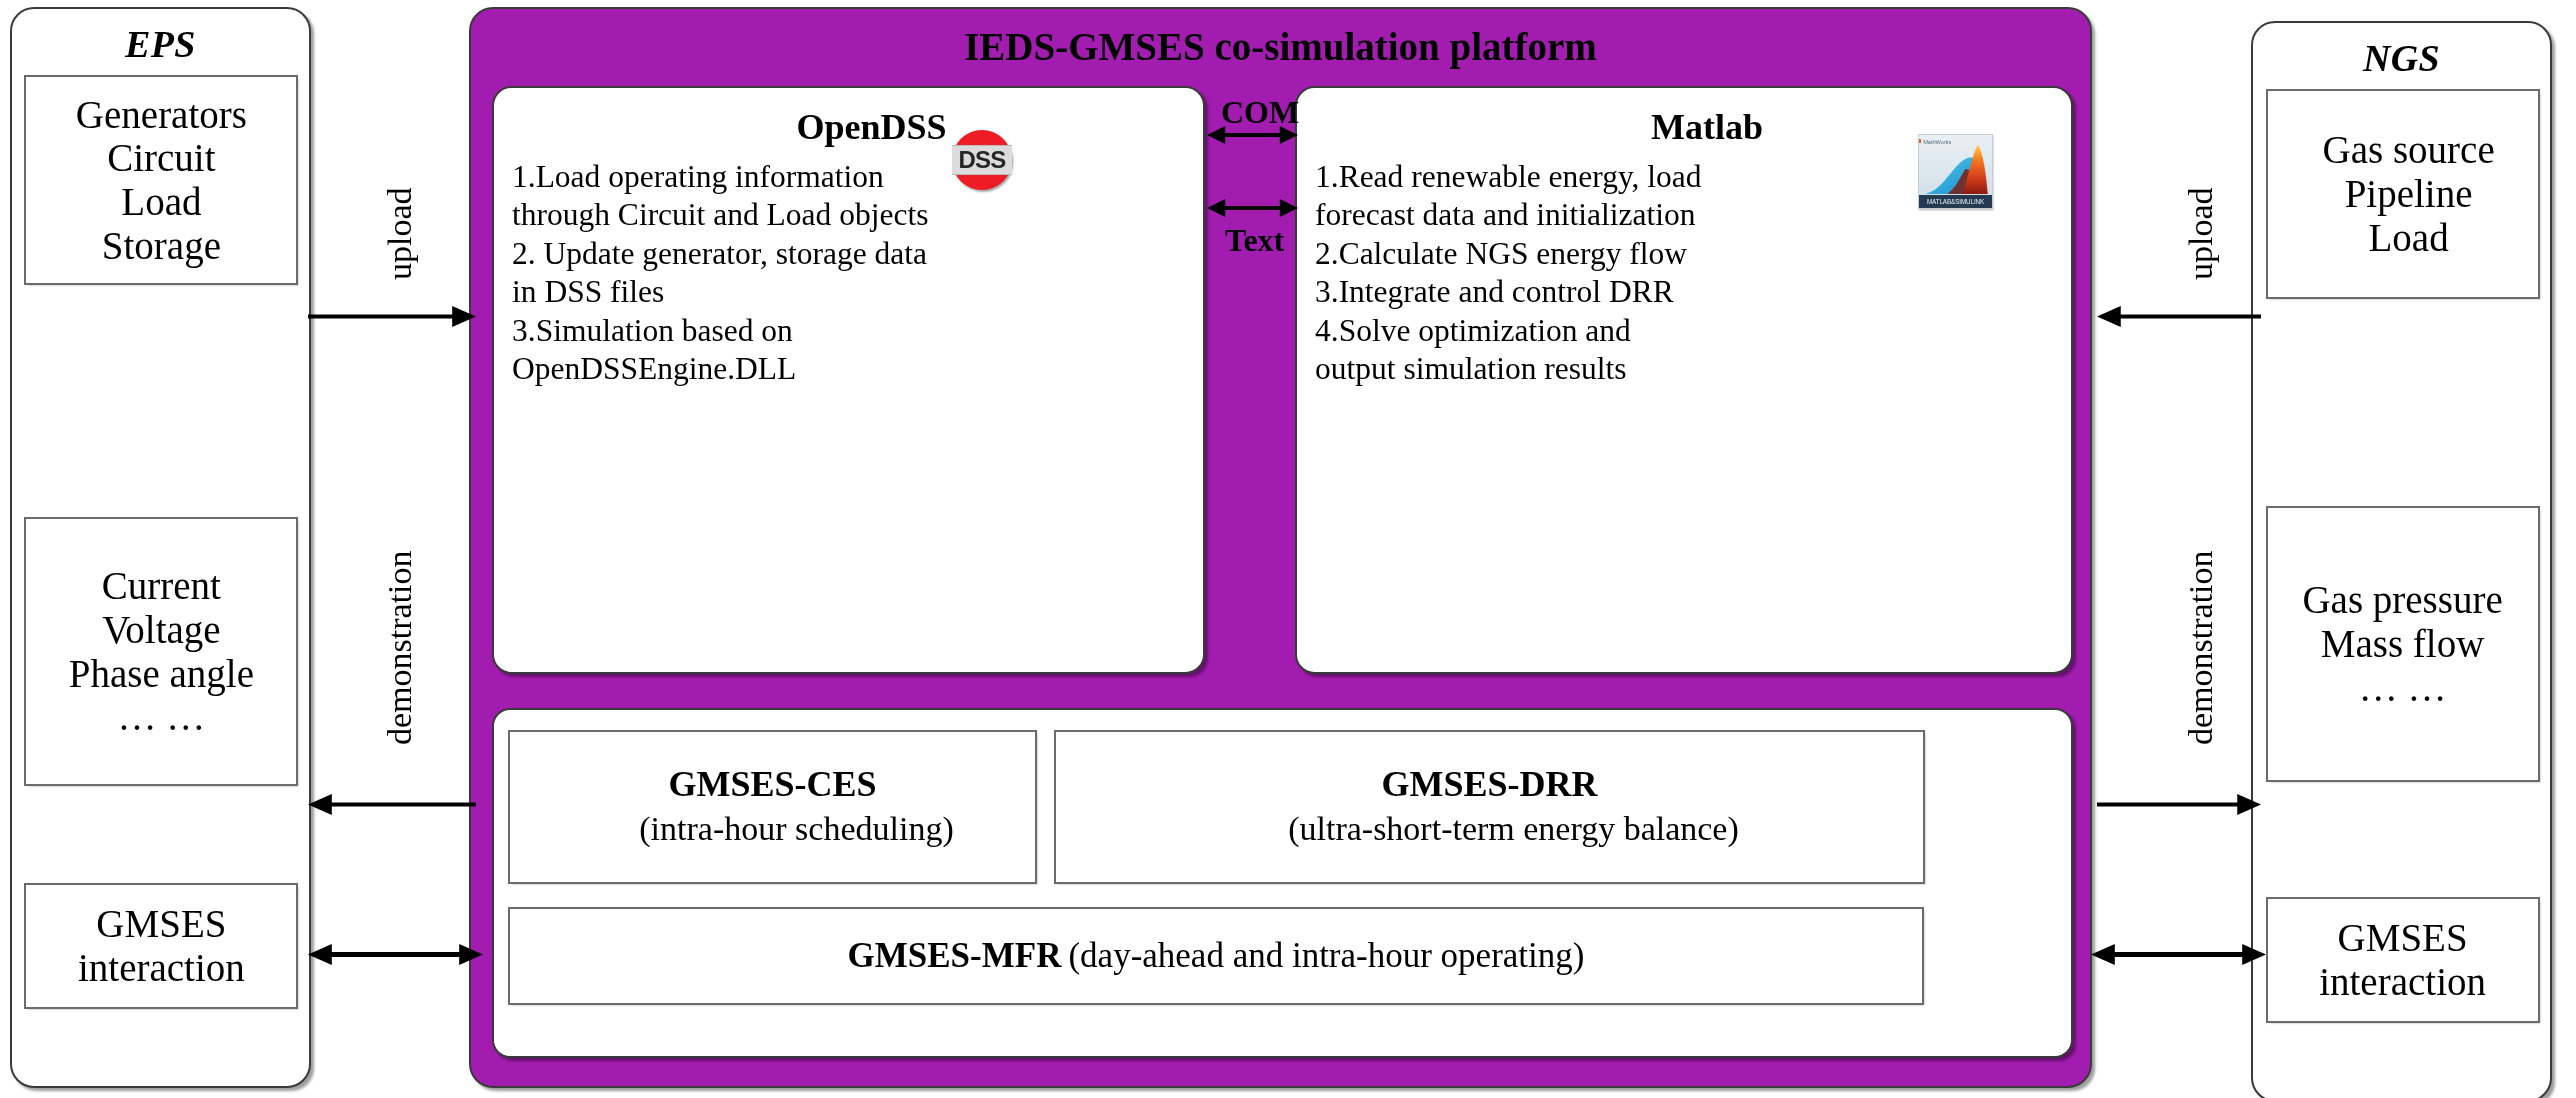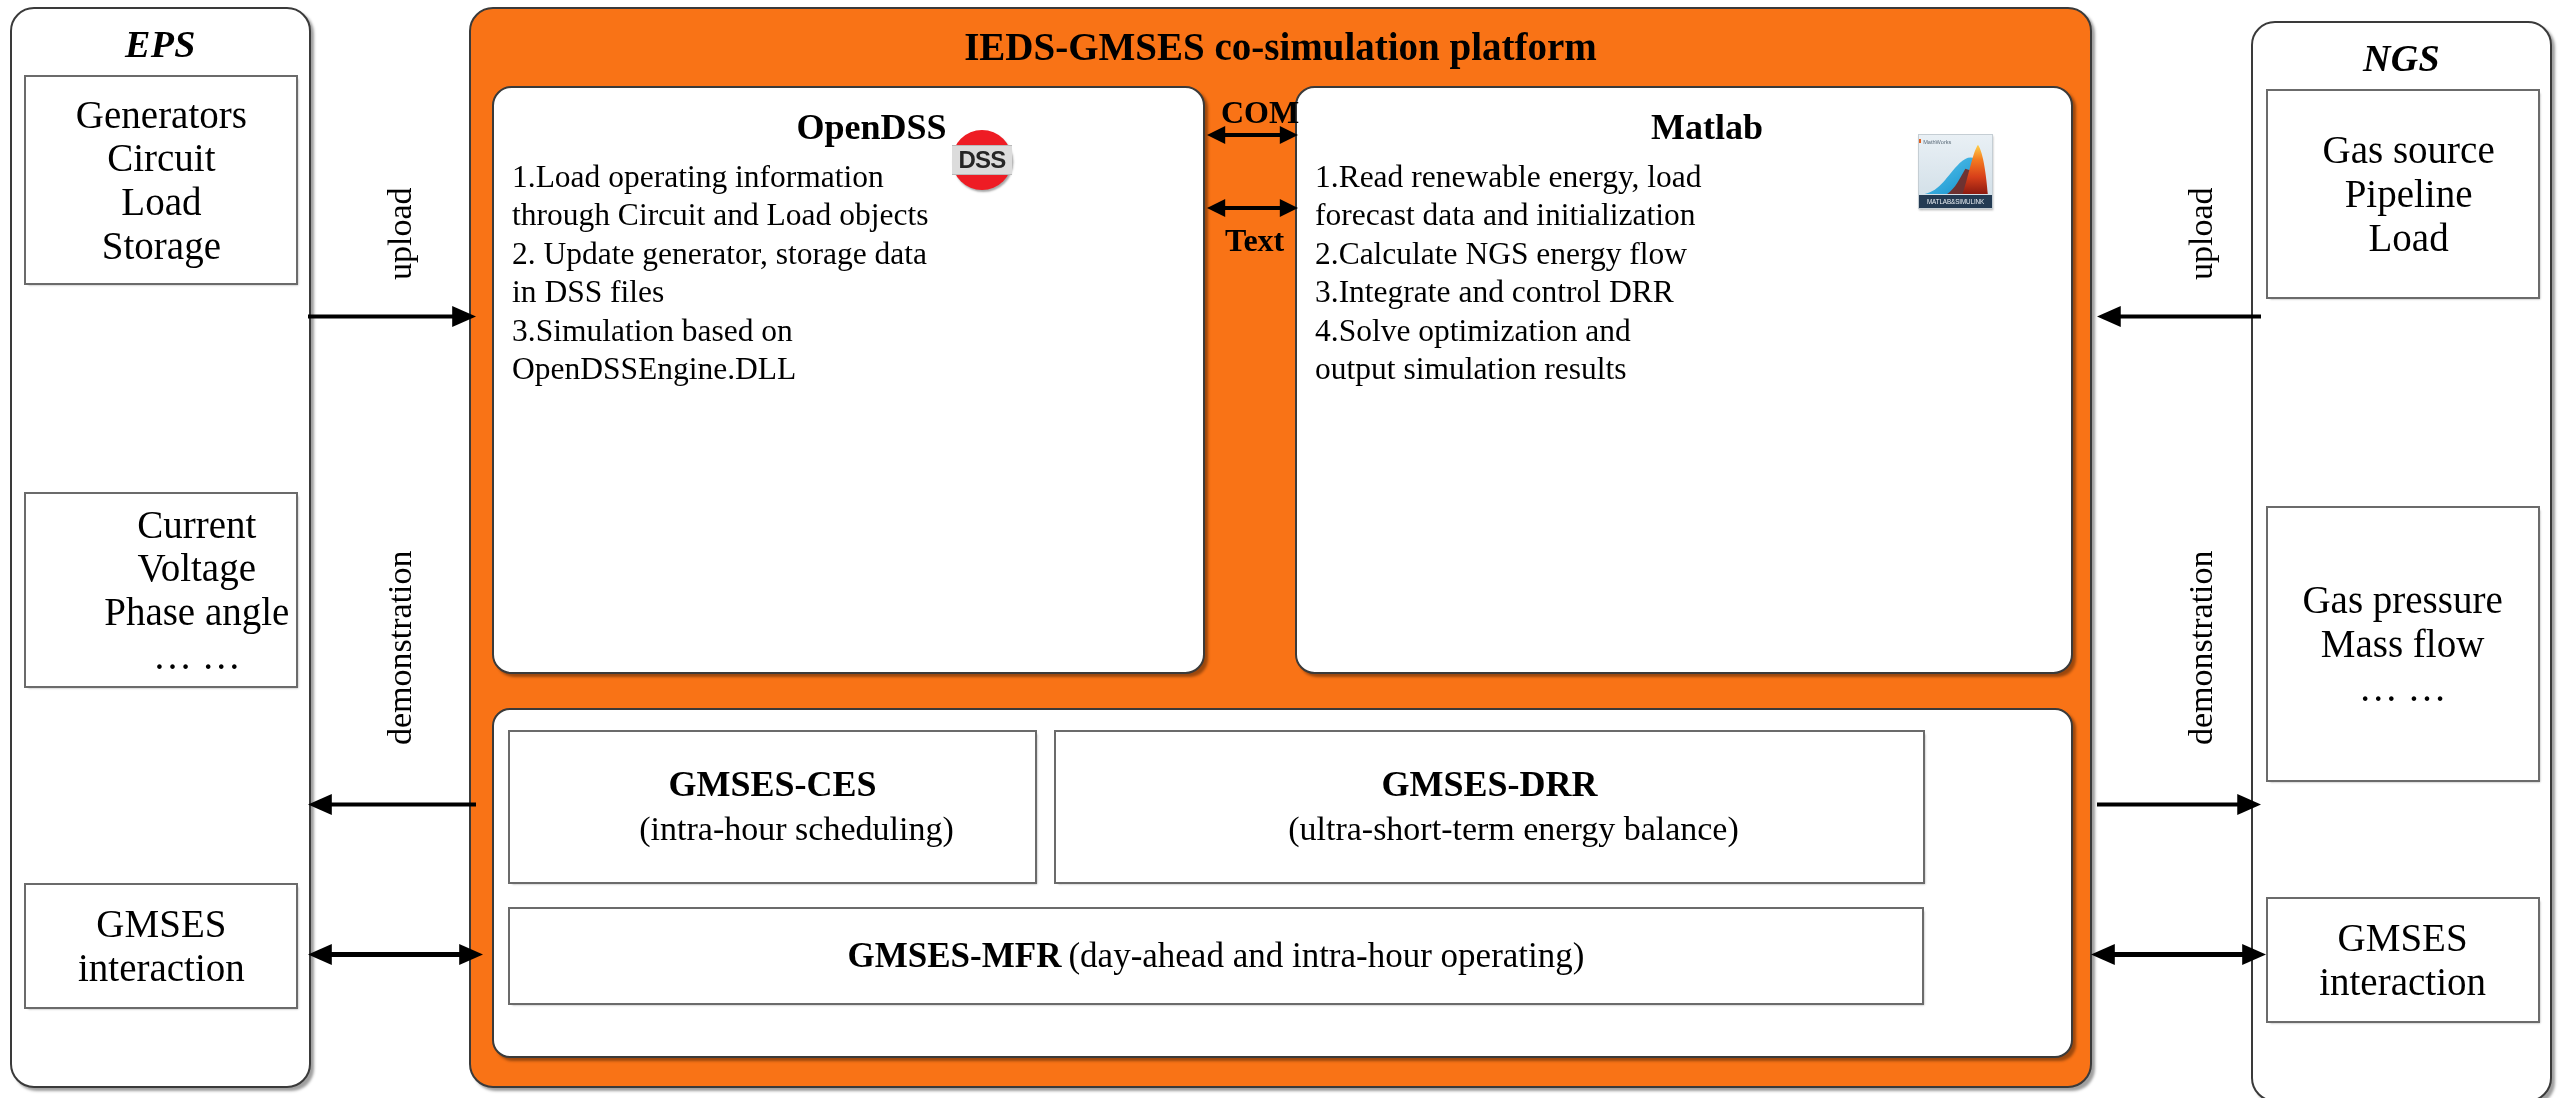--- a/index.html
+++ b/index.html
@@ -28,21 +28,21 @@
   .col-title{
     position:absolute;width:100%;text-align:center;
     font-weight:bold;font-size:38px;letter-spacing:0.3px;font-style:italic;
   }
   .side-list{
     font-size:39px;line-height:1.12;white-space:pre-line;
     padding:4.2px 7px;
   }
 
   
-  #platform{background:#f97316;}
+  #platform{background:#a21caf;}
   #platform-title{
     position:absolute;left:0;right:0;top:15.4px;text-align:center;
     font-weight:bold;font-size:39px;
   }
   .enginebox{
     position:absolute;box-sizing:border-box;
     border:2.1px solid #3a3a3a;border-radius:19.6px;background:#ffffff;
     box-shadow:3.5px 3.5px 2.8px -1.4px rgba(0,0,0,.38);
   }
   .engine-title{
@@ -121,21 +121,21 @@
   <div class="panel" style="left:9.8px;top:7px;width:301px;height:1081px;">
     <div class="col-title" style="top:12.6px;">EPS</div>
 
     <div class="subbox" style="left:12.6px;top:66px;width:274px;height:210px;">
       <div class="side-list">Generators
 Circuit
 Load
 Storage</div>
     </div>
 
-    <div class="subbox" style="left:12.6px;top:483px;width:274px;height:196px;justify-content:flex-end;">
+    <div class="subbox" style="left:12.6px;top:508px;width:274px;height:269px;">
       <div class="side-list">Current
 Voltage
 Phase angle
 … …</div>
     </div>
 
     <div class="subbox" style="left:12.6px;top:874px;width:274px;height:126px;">
       <div class="side-list">GMSES
 interaction</div>
     </div>

